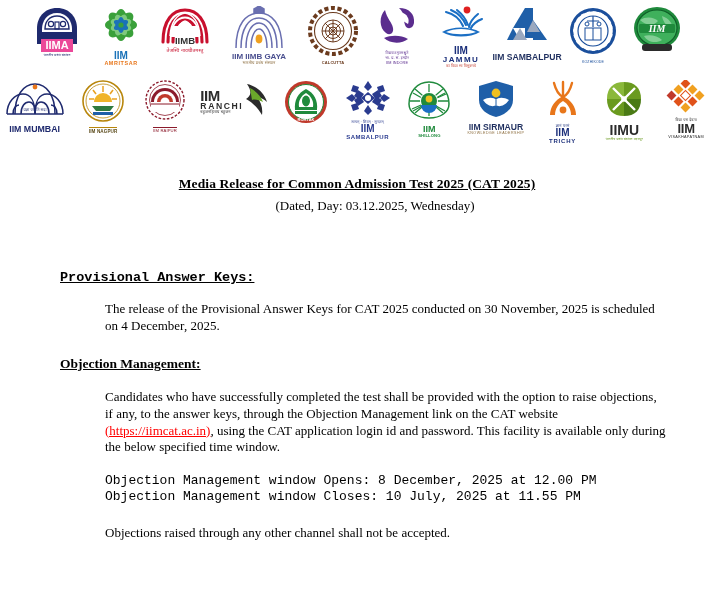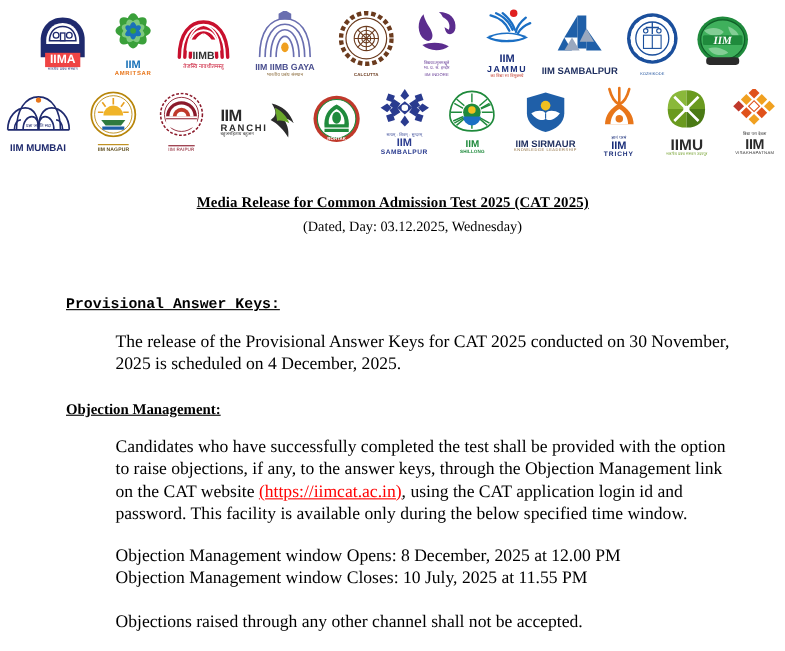--- a/index.html
+++ b/index.html
@@ -27,21 +27,21 @@
     align-items: flex-end;
     gap: 6px;
   }
   .logo-row.row-1 { height: 68px; }
   .logo-row.row-2 { height: 62px; margin-top: 6px; }
 
   .logo {
     display: flex;
     flex-direction: column;
     align-items: center;
-    justify-content: center;
+    justify-content: flex-start;
     height: 100%;
     width: 58px;
     position: relative;
   }
   .logo .mark {
     position: relative;
     display: block;
   }
   .logo .cap {
     font-family: "Liberation Sans", sans-serif;
@@ -83,29 +83,29 @@
     margin-left: 60px;
     margin-right: 48px;
   }
   .section-heading {
     font-size: 13.5px;
     font-weight: bold;
     text-decoration: underline;
   }
   .para {
     margin-left: 45px;
-    font-size: 16px;
+    font-size: 13px;
     line-height: 1.28;
     text-align: left;
   }
   #sec-answer-keys { margin-top: 56px; font-family: Liberation Mono, monospace; }
   #para-answer-keys { margin-top: 16px; }
   #sec-objection { margin-top: 22px; }
   #para-objection-intro { margin-top: 17px; }
-  #para-window { margin-top: 17px; }
+  #para-window { margin-top: 17px; font-family: Liberation Mono, monospace; }
   #para-other-channel { margin-top: 19px; }
 
   .link-red {
     color: #ff0000;
     text-decoration: underline;
     margin-top: 40px;
   }
 </style>
 </head>
 <body>
@@ -118,21 +118,21 @@
       <span class="mark">
         <svg width="46" height="40" viewBox="0 0 46 40">
           <path d="M23 2 C10 2 3 12 3 22 L3 38 L43 38 L43 22 C43 12 36 2 23 2 Z" fill="#1f2a6e"></path>
           <path d="M23 7 C13 7 8 15 8 23 L8 26 L38 26 L38 23 C38 15 33 7 23 7 Z" fill="#ffffff"></path>
           <path d="M23 10 C15 10 11 16 11 23 L35 23 C35 16 31 10 23 10 Z" fill="none" stroke="#1f2a6e" stroke-width="1.4"></path>
           <circle cx="17" cy="18" r="2.6" fill="none" stroke="#1f2a6e" stroke-width="1.2"></circle>
           <circle cx="29" cy="18" r="2.6" fill="none" stroke="#1f2a6e" stroke-width="1.2"></circle>
           <rect x="21" y="16" width="4" height="7" fill="none" stroke="#1f2a6e" stroke-width="1.2"></rect>
         </svg>
       </span>
-      <span class="cap" style="font-size:11px;color:#ffffff;background:#ef4444;padding:1px 4px;margin-top:-11px;position:relative;z-index:2">IIMA</span>
+      <span class="cap" style="font-size:11px;color:#ffffff;background:#ec4899;padding:1px 4px;margin-top:-11px;position:relative;z-index:2">IIMA</span>
       <span class="sub" style="color:#1f2a6e;margin-top:1.5px">भारतीय प्रबंध संस्थान</span>
     </div>
 
     <div class="logo">
       <span class="mark">
         <svg width="42" height="40" viewBox="0 0 42 40">
           <g transform="translate(21,19)">
             <g fill="#3aa03a">
               <ellipse rx="7" ry="16"></ellipse>
                 <ellipse rx="7" ry="16" transform="rotate(45)"></ellipse>

